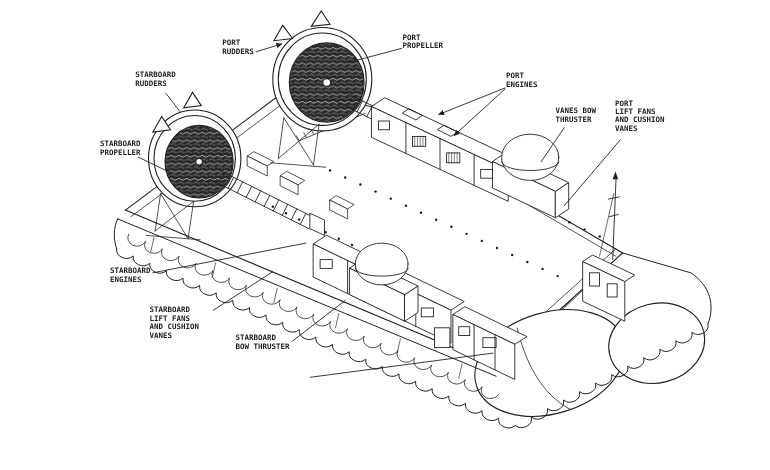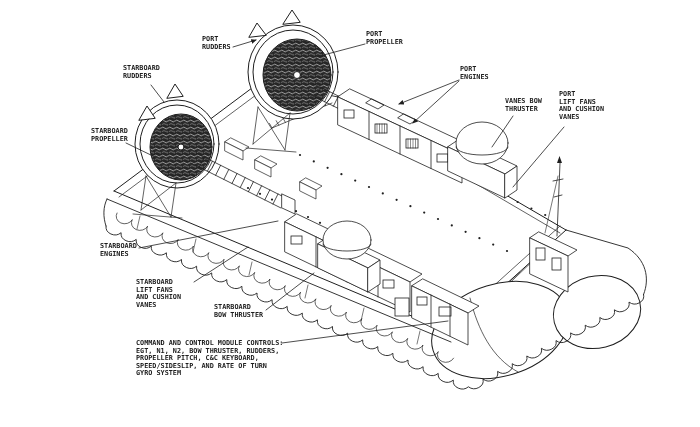--- a/index.html
+++ b/index.html
@@ -310,19 +310,14 @@
 AND CUSHION
 VANES</div>
 <div class="lbl" style="left:100px;top:243px">STARBOARD
 ENGINES</div>
 <div class="lbl" style="left:136px;top:279px">STARBOARD
 LIFT FANS
 AND CUSHION
 VANES</div>
 <div class="lbl" style="left:214px;top:304px">STARBOARD
 BOW THRUSTER</div>
-<div class="lbl" style="left:136px;top:340px">COMMAND AND CONTROL MODULE CONTROLS:
-EGT, N1, N2, BOW THRUSTER, RUDDERS,
-PROPELLER PITCH, C&amp;C KEYBOARD,
-SPEED/SIDESLIP, AND RATE OF TURN
-GYRO SYSTEM</div>
 
 </div>
 
 </body></html>

